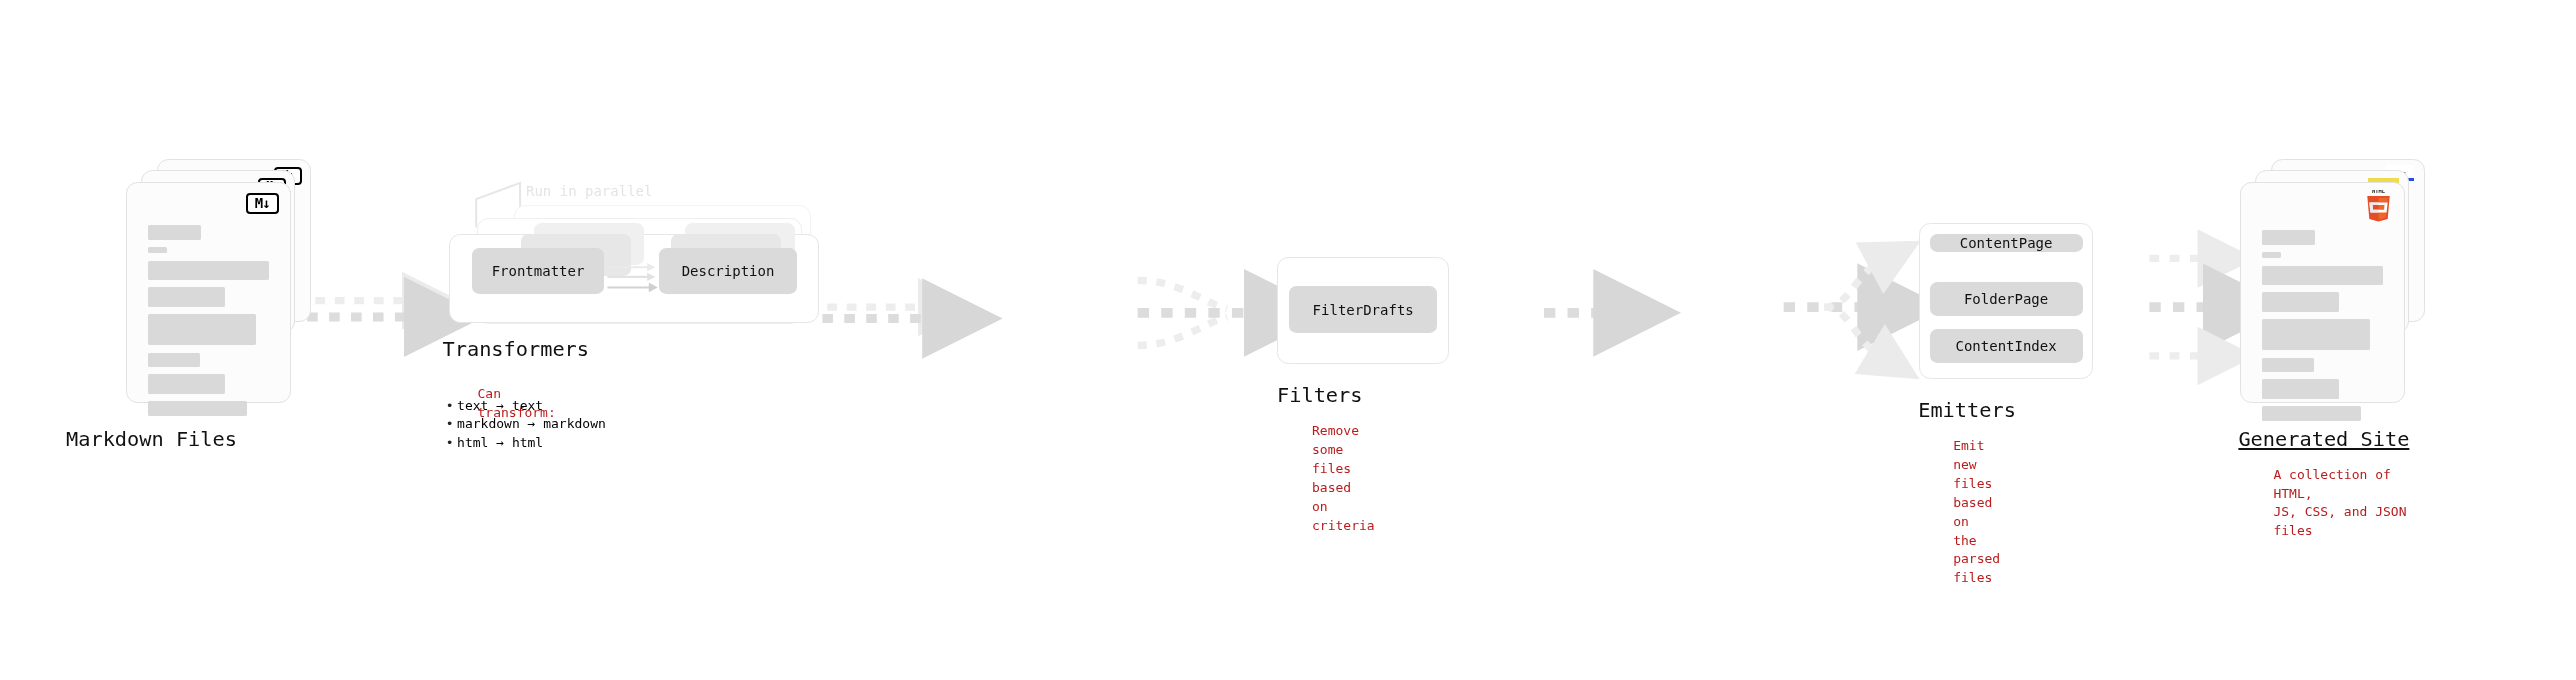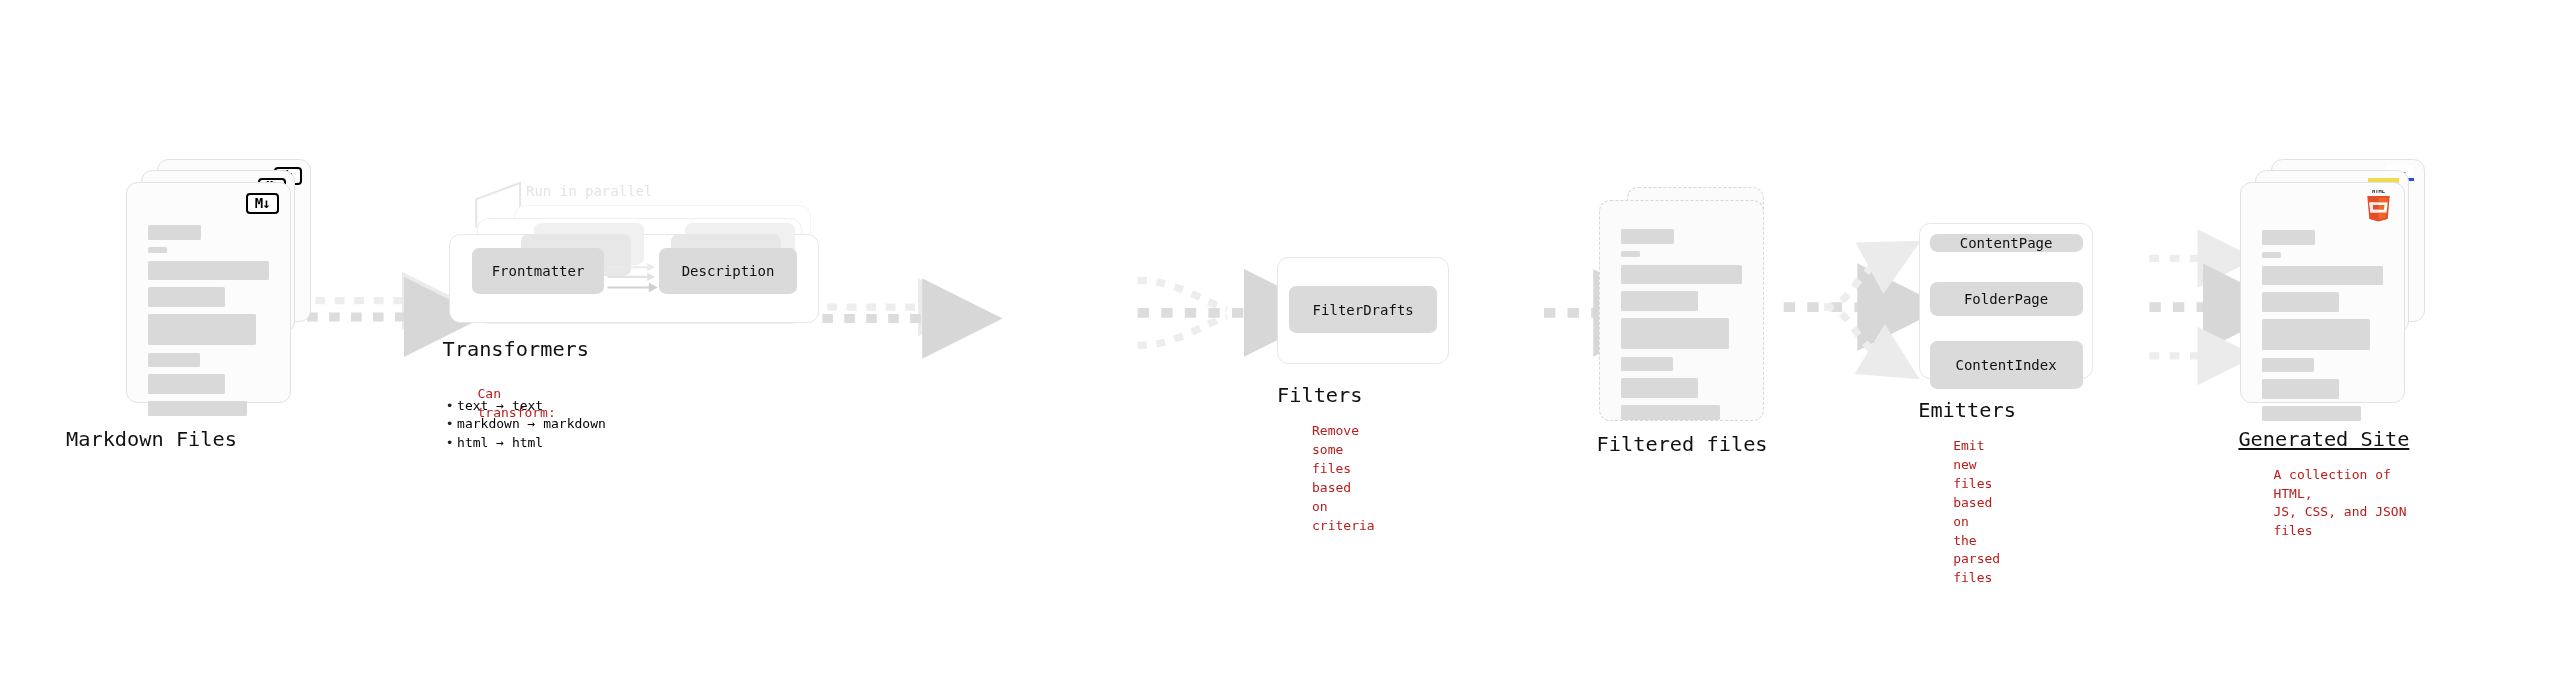--- a/index.html
+++ b/index.html
@@ -264,46 +264,27 @@
 
   <div class="stage" style="left:1277px; top:257px;">
     <div class="panel" style="left:0px; top:0px; width:172px; height:107px;"></div>
     <div class="chip" style="left:12.2px; top:29px; width:148px; height:47px;">FilterDrafts</div>
 
     <div class="title" style="position:absolute; left:0px; top:126px;">Filters</div>
     <div class="subtitle" style="position:absolute; left:0px; top:154px;">Remove some files based
 on criteria</div>
   </div>
 
-  <div class="stage" style="left:1599px; top:187px;">
-    <div class="doc-stack" style="width:187px; height:244px;">
-      <div class="doc dashed" style="left:28px; top:0px; width:137px; height:146px;"></div>
-      <div class="doc dashed" style="left:0px; top:13px; width:165px; height:221px;">
-        <div class="bars" style="top:28px;">
-          <div class="bar" style="width:53px; height:14.6px;"></div>
-          <div class="bar" style="width:18.7px; height:6.5px;"></div>
-          <div class="bar" style="width:100%; height:19.5px; margin-top:3.3px;"></div>
-          <div class="bar" style="width:64%; height:19.5px;"></div>
-          <div class="bar" style="width:89%; height:31px;"></div>
-          <div class="bar" style="width:43%; height:14.6px;"></div>
-          <div class="bar" style="width:64%; height:19.5px;"></div>
-          <div class="bar" style="width:82%; height:14.6px;"></div>
-        </div>
-      </div>
-    </div>
-
-    <div class="title" style="position:absolute; left:-2.4px; top:245px;">Filtered files</div>
-  </div>
 
   <div class="stage" style="left:1919px; top:223px;">
     <div class="panel" style="left:0px; top:0px; width:174px; height:156px;"></div>
 
     <div class="chip" style="left:10.6px; top:11.4px; width:153px; height:18px;">ContentPage</div>
     <div class="chip" style="left:10.6px; top:59px; width:153px; height:34px;">FolderPage</div>
-    <div class="chip" style="left:10.6px; top:106px; width:153px; height:48px;margin-top:12px;">ContentIndex</div>
+    <div class="chip" style="left:10.6px; top:106px; width:153px; height:34px;">ContentIndex</div>
 
     <div class="title" style="position:absolute; left:-0.8px; top:175px;">Emitters</div>
     <div class="subtitle" style="position:absolute; left:-0.8px; top:203px;">Emit new files based on
 the parsed files</div>
   </div>
 
   <div class="stage" style="left:2240px; top:159px;">
     <div class="doc-stack" style="width:195px; height:260px;">
 
       <div class="doc" style="left:31px; top:0px; width:154px; height:163px;">

